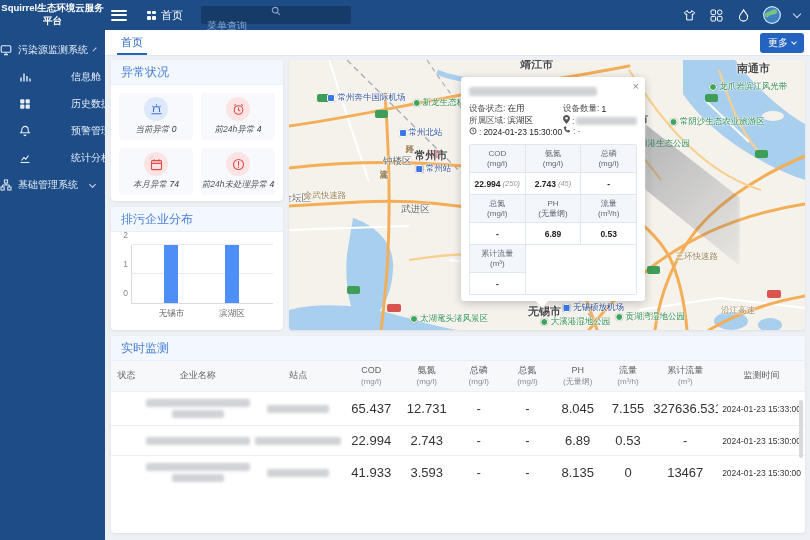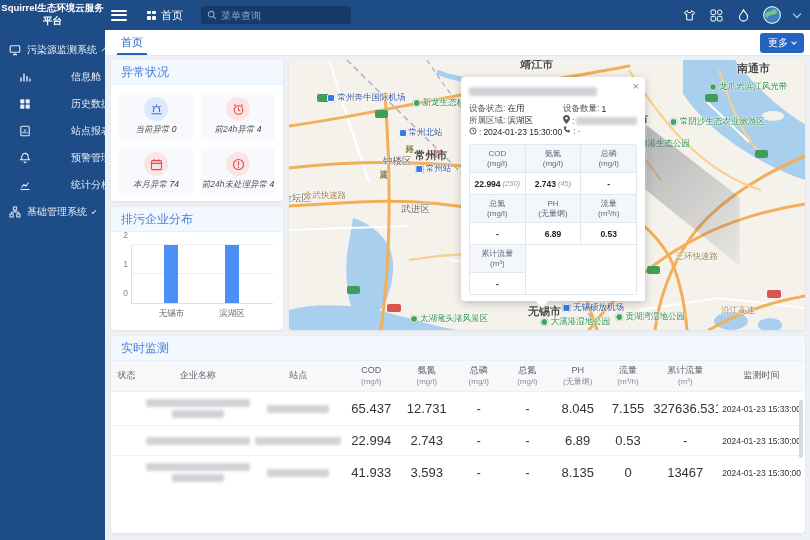--- a/index.html
+++ b/index.html
@@ -9,36 +9,36 @@
   
   .topbar { position:absolute; left:0; top:0; width:810px; height:30px;
     background:#1d4c87; color:#fff; display:flex; align-items:center; z-index:30; }
   .logo { width:105px; font-size:9.5px; font-weight:bold; text-align:center; letter-spacing:0; }
   .hamburger { margin-left:6px; width:16px; cursor:pointer; display:flex; flex-direction:column; gap:2.5px; }
   .hamburger i { display:block; height:2px; background:#fff; border-radius:1px; }
   .crumb { margin-left:20px; display:flex; align-items:center; gap:5px; font-size:11px; }
   .grid-ic { width:9px; height:9px; display:grid; grid-template-columns:1fr 1fr; gap:1.5px; }
   .grid-ic i { background:#fff; border-radius:1px; }
   .search { margin-left:18px; width:150px; height:18px; background:rgba(0,0,0,.22);
-    border-radius:2px; display:flex; align-items:center; padding:0 6px; gap:4px; }
+    border-radius:2px; display:flex; align-items:center; padding:0 6px; gap:4px;flex-direction:column; }
   .search svg { flex:0 0 auto; }
   .search input { flex:1; background:transparent; border:none; outline:none;
     color:#d6e4f5; font-size:10px; width:100%; }
   .search input::placeholder { color:#86a7cd; }
   .top-icons { margin-left:auto; margin-right:10px; display:flex; align-items:center; gap:13px; }
   .tico { width:14px; height:14px; display:flex; align-items:center; justify-content:center; cursor:pointer; }
   .avatar { width:18px; height:18px; border-radius:50%; overflow:hidden; background:#5a93d8;
     display:flex; align-items:center; justify-content:center; cursor:pointer; }
   .chev { display:inline-block; width:6px; height:6px; border-right:1.5px solid #cfe0f2;
     border-bottom:1.5px solid #cfe0f2; transform:rotate(45deg); margin-top:-3px; }
   .chev.blue { border-color:#fff; }
 
   
   .sidebar { position:absolute; left:0; top:30px; bottom:0; width:105px; background:#1d4c87; z-index:20; padding-top:6px; }
-  .side-item { height:27px; display:flex; align-items:center; gap:6px; padding-left:9px;
+  .side-item { height:27px; display:flex; align-items:center; gap:6px; 
     color:#e3ecf7; font-size:10px; cursor:pointer; white-space:nowrap; }
   .side-item.child { padding-left:19px;gap:40px; }
   .side-item .sic { width:12px; height:12px; flex:0 0 auto; display:flex; align-items:center; }
   .side-item .caret { margin-left:auto; margin-right:10px; width:5px; height:5px;
     border-right:1.2px solid #cdd9ea; border-bottom:1.2px solid #cdd9ea; }
   .side-item .caret.down { transform:rotate(45deg); }
   .side-item .caret.up { transform:rotate(-135deg); }
 
   
   .tabbar { position:absolute; left:105px; top:30px; right:0; height:26px; background:#fff;
@@ -215,29 +215,20 @@
       <div class="side-item child">
         <span class="sic">
           <svg width="12" height="12" viewBox="0 0 12 12" fill="#e3ecf7">
             <rect x="1.2" y="1.2" width="4.2" height="4.2" rx=".8"></rect>
             <rect x="6.6" y="1.2" width="4.2" height="4.2" rx=".8"></rect>
             <rect x="1.2" y="6.6" width="4.2" height="4.2" rx=".8"></rect>
             <rect x="6.6" y="6.6" width="4.2" height="4.2" rx=".8"></rect>
           </svg>
         </span>
         <span>历史数据</span>
-      </div>
-      <div class="side-item child">
-        <span class="sic">
-          <svg width="12" height="12" viewBox="0 0 12 12" fill="none" stroke="#e3ecf7" stroke-width="1.1">
-            <rect x="1.8" y="1.2" width="8.4" height="9.6" rx="1"></rect>
-            <path d="M4 8.4V6.4M6 8.4V4.2M8 8.4V7"></path>
-          </svg>
-        </span>
-        <span>站点报表</span>
       </div>
       <div class="side-item child">
         <span class="sic">
           <svg width="12" height="12" viewBox="0 0 12 12" fill="none" stroke="#e3ecf7" stroke-width="1.1">
             <path d="M6 1.4a3.1 3.1 0 0 1 3.1 3.1c0 2 .6 2.7 1.1 3.2H1.8c.5-.5 1.1-1.2 1.1-3.2A3.1 3.1 0 0 1 6 1.4z"></path>
             <path d="M5 9.6a1 1 0 0 0 2 0"></path>
           </svg>
         </span>
         <span>预警管理</span>
       </div>

